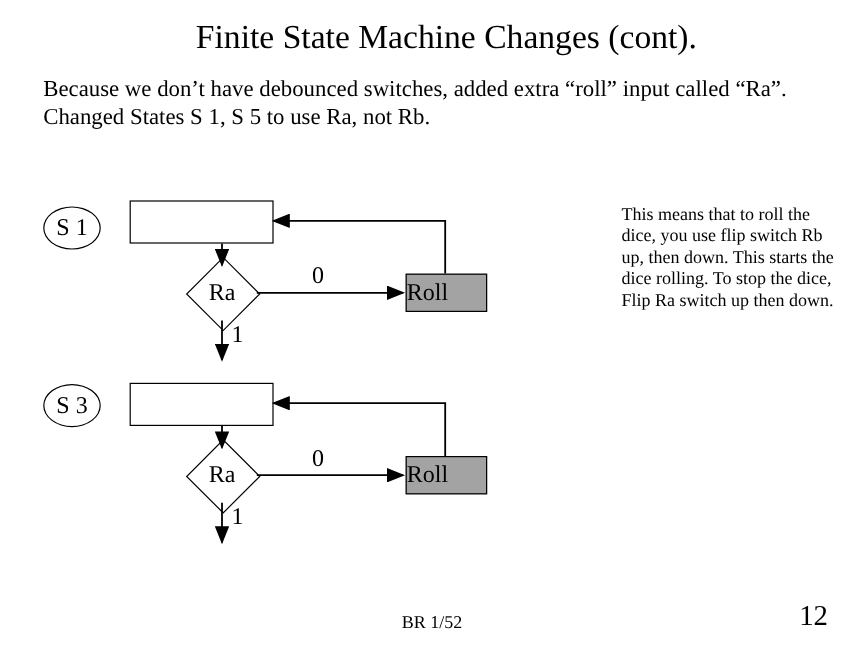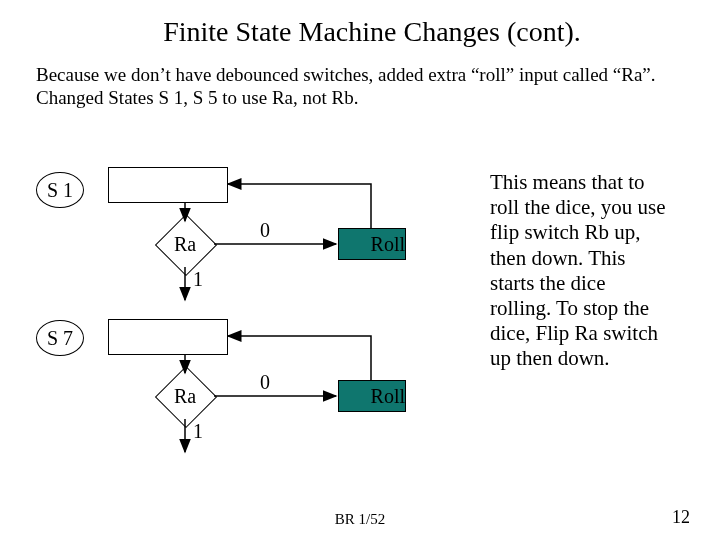--- a/index.html
+++ b/index.html
@@ -26,38 +26,38 @@
     position: absolute;
     top: 64px;
     left: 36px;
     width: 620px;
     font-size: 19px;
     line-height: 1.2;
   }
   .side-text {
     position: absolute;
     top: 170px;
-    left: 490px;
+    left: 518px;
     width: 180px;
-    font-size: 21px;
+    font-size: 15px;
     line-height: 1.2;
   }
   .footer-center {
     position: absolute;
     bottom: 12px;
     left: 0;
     width: 720px;
     text-align: center;
     font-size: 15px;
   }
   .footer-right {
     position: absolute;
     bottom: 12px;
     right: 30px;
-    font-size: 18px;
+    font-size: 24px;
   }
   .state-label {
     position: absolute;
     width: 46px;
     height: 34px;
     border: 1.5px solid #000;
     border-radius: 50%;
     text-align: center;
     line-height: 34px;
     font-size: 20px;
@@ -76,22 +76,22 @@
     background: #fff;
   }
   .dlabel {
     position: absolute;
     font-size: 20px;
     text-align: center;
   }
   .roll-box {
     position: absolute;
     border: 1.5px solid #000;
-    background: #0f766e;
-    text-align: right;
+    background: #a3a3a3;
+    text-align: left;
     line-height: 30px;
     font-size: 20px;
   }
   svg.arrows {
     position: absolute;
     left: 0;
     top: 0;
     width: 720px;
     height: 540px;
     pointer-events: none;
@@ -107,21 +107,21 @@
 <div class="state-label" style="top:172px;left:36px;">S 1</div>
 <div class="rect" style="top:167px;left:108px;width:118px;height:34px;"></div>
 
 <div class="diamond" style="top:223px;left:164px;"></div>
 <div class="dlabel" style="top:233px;left:154px;width:62px;">Ra</div>
 <div class="dlabel" style="top:219px;left:257px;width:16px;">0</div>
 <div class="dlabel" style="top:268px;left:190px;width:16px;">1</div>
 
 <div class="roll-box" style="top:228px;left:338px;width:66px;height:30px;">Roll</div>
 
-<div class="state-label" style="top:320px;left:36px;">S 7</div>
+<div class="state-label" style="top:320px;left:36px;">S 3</div>
 <div class="rect" style="top:319px;left:108px;width:118px;height:34px;"></div>
 
 <div class="diamond" style="top:375px;left:164px;"></div>
 <div class="dlabel" style="top:385px;left:154px;width:62px;">Ra</div>
 <div class="dlabel" style="top:371px;left:257px;width:16px;">0</div>
 <div class="dlabel" style="top:420px;left:190px;width:16px;">1</div>
 
 <div class="roll-box" style="top:380px;left:338px;width:66px;height:30px;">Roll</div>
 
 <svg class="arrows">

